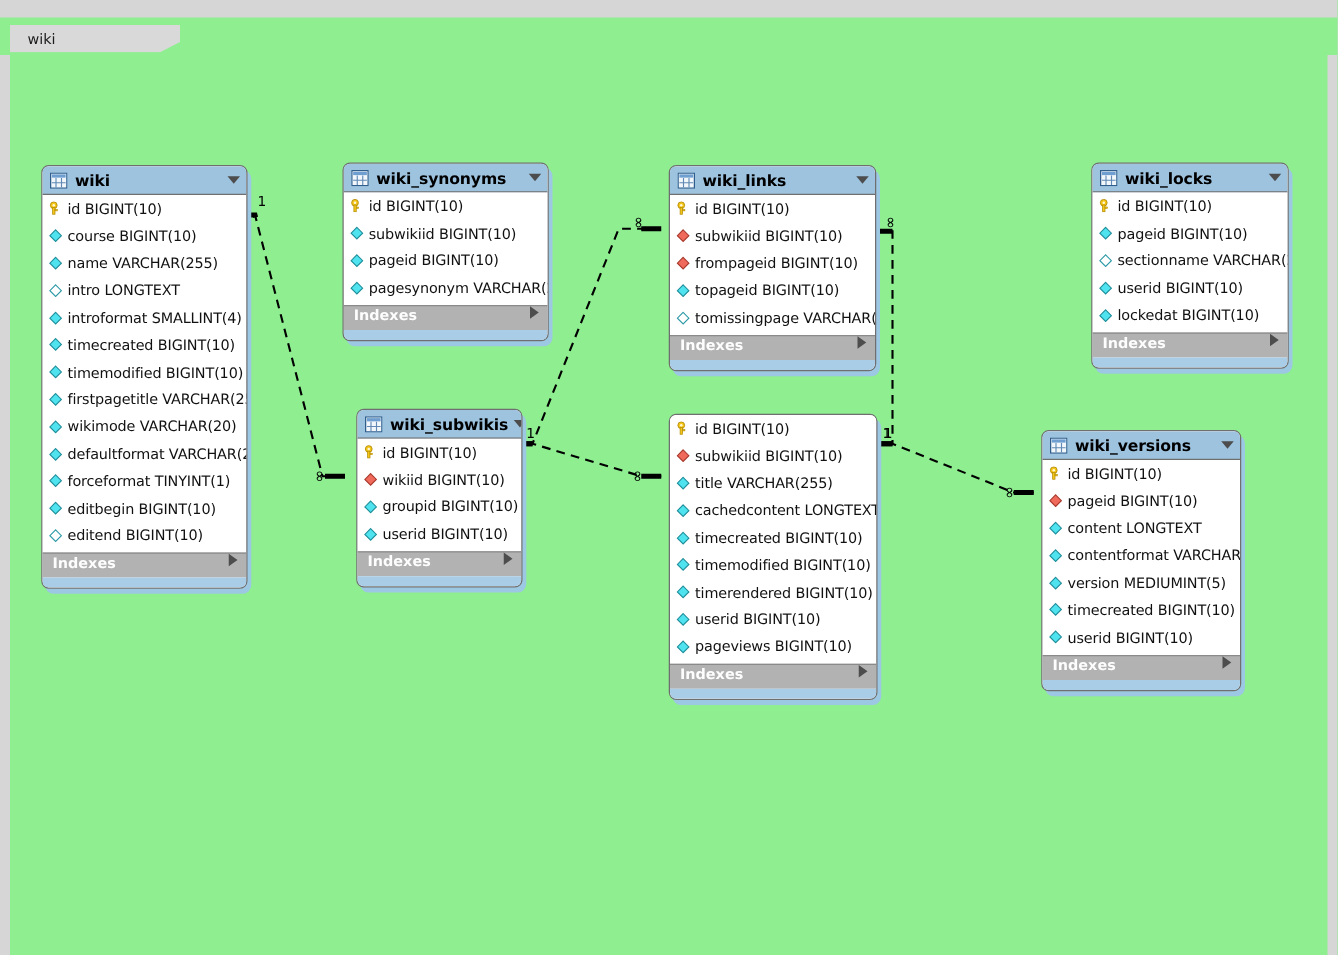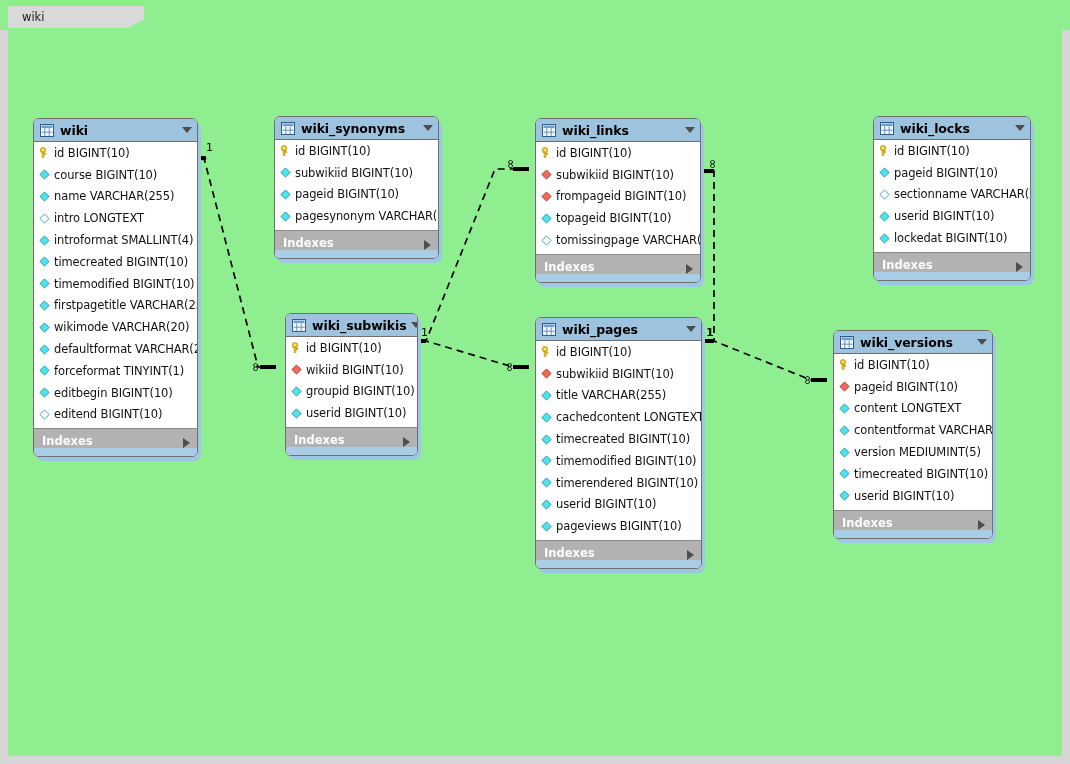--- a/index.html
+++ b/index.html
@@ -1,21 +1,21 @@
 <!DOCTYPE html>
 <html><head>
 <meta charset="utf-8">
 <style>
   html,body{margin:0;padding:0;}
   body{
     width:1070px;height:764px;overflow:hidden;
     background:#d6d6d6;
     font-family:"DejaVu Sans","Liberation Sans",sans-serif;
   }
-  #app{position:relative;width:1070px;height:600px;}
+  #app{position:relative;width:1070px;height:600px;margin-top:14px;}
 
   
   #tabstrip{position:absolute;left:0;top:0;width:1070px;height:30px;background:#8eee90;}
   #tab{
     position:absolute;left:8px;top:6px;width:136px;height:22px;
     background:#d9d9d9;color:#1b1b1b;font-size:11.5px;
     padding:4px 0 0 14px;box-sizing:border-box;
     clip-path:polygon(0 0,100% 0,100% 62%,88% 100%,0 100%);
   }
 
@@ -47,21 +47,21 @@
   }
   .caret{width:0;height:0;border-left:5px solid transparent;border-right:5px solid transparent;
          border-top:6px solid #4d4d4d;flex:0 0 auto;margin-left:4px;}
 
   .cols{background:#fff;padding:0 0 3px 0;}
   .col{display:flex;align-items:center;height:21.8px;padding-left:5px;box-sizing:border-box;white-space:nowrap;}
   .col-ico{width:11px;height:11px;flex:0 0 auto;margin-right:4px;}
   .col-txt{font-size:11.5px;color:#111;letter-spacing:-0.1px;}
 
   .tbl-foot{
-    display:flex;align-items:flex-end;height:20px;
+    display:flex;align-items:flex-start;height:20px;
     background:#b2b2b2;border-top:1px solid #8a8a8a;
     padding:0 7px 0 8px;box-sizing:border-box;
   }
   .foot-txt{flex:1 1 auto;font-size:11.5px;font-weight:bold;color:#fdfdfd;}
   .foot-arrow{width:0;height:0;border-top:5px solid transparent;border-bottom:5px solid transparent;
               border-left:7px solid #4d4d4d;flex:0 0 auto;}
   .tbl-strip{height:8px;background:#a9cde6;}
 
   
   #links{position:absolute;left:0;top:0;width:1054px;height:726px;pointer-events:none;}
@@ -416,31 +416,20 @@
             <div class="tbl-foot">
               <span class="foot-txt">Indexes</span>
               <span class="foot-arrow"></span>
             </div>
             <div class="tbl-strip"></div>
           </div>
         </div>
         <div class="tbl" style="left: 527px; top: 287px; width: 167px;">
           <div class="tbl-shadow"></div>
           <div class="tbl-body">
-            <div class="tbl-head">
-              <svg class="tbl-ico" viewBox="0 0 14 13">
-                <rect x="0.5" y="0.5" width="13" height="12" fill="#f2f7fb" stroke="#2f5d8c"></rect>
-                <rect x="1.5" y="1.5" width="11" height="2.6" fill="#6f9fd0"></rect>
-                <line x1="4.8" y1="4.3" x2="4.8" y2="12" stroke="#5f88b4" stroke-width="0.9"></line>
-                <line x1="9.2" y1="4.3" x2="9.2" y2="12" stroke="#5f88b4" stroke-width="0.9"></line>
-                <line x1="1.5" y1="8.2" x2="12.5" y2="8.2" stroke="#5f88b4" stroke-width="0.9"></line>
-              </svg>
-              <span class="tbl-title">wiki_pages</span>
-              <span class="caret"></span>
-            </div>
             <div class="cols">
               <div class="col">
                 <svg class="col-ico" viewBox="0 0 11 11">
                   <circle cx="4" cy="3.2" r="2.7" fill="#f5c518" stroke="#b28c07" stroke-width="0.7"></circle>
                   <circle cx="4" cy="3.2" r="1" fill="#fff8d8"></circle>
                   <rect x="3.1" y="5" width="1.9" height="5.4" fill="#f5c518" stroke="#b28c07" stroke-width="0.6"></rect>
                   <rect x="5" y="6.6" width="1.9" height="1.1" fill="#f5c518" stroke="#b28c07" stroke-width="0.5"></rect>
                 </svg>
                 <span class="col-txt">id BIGINT(10)</span>
               </div>

